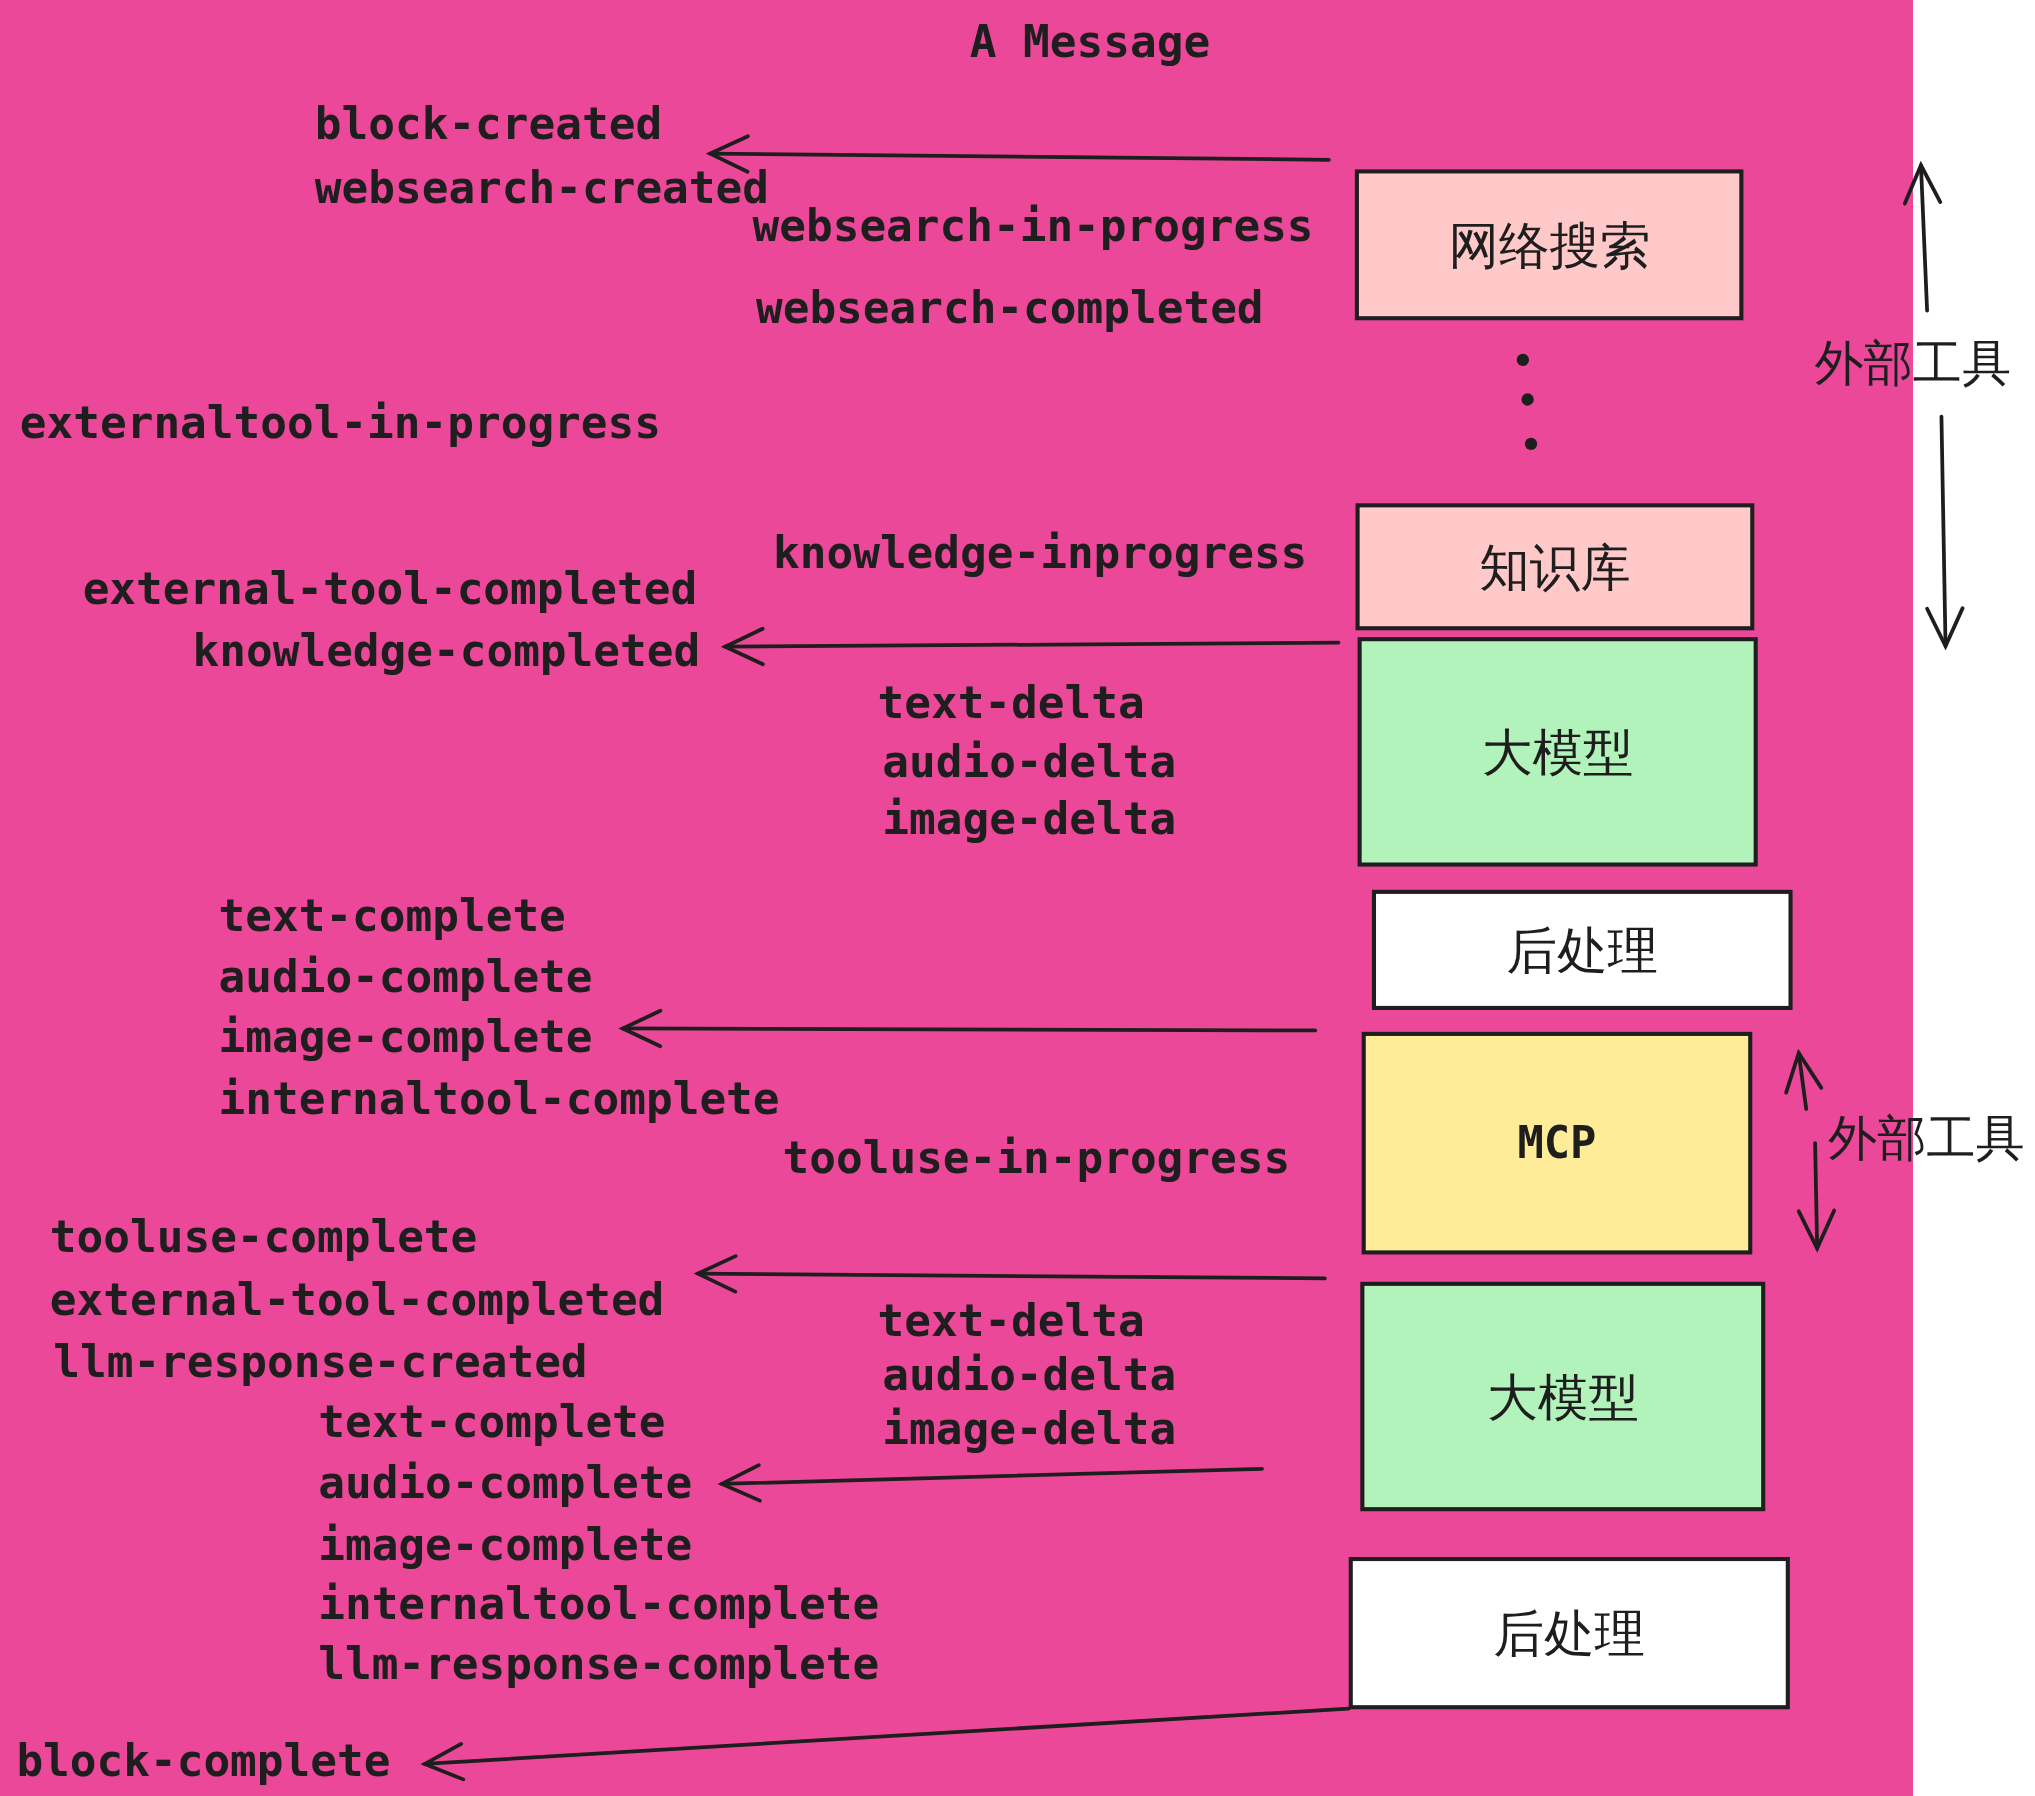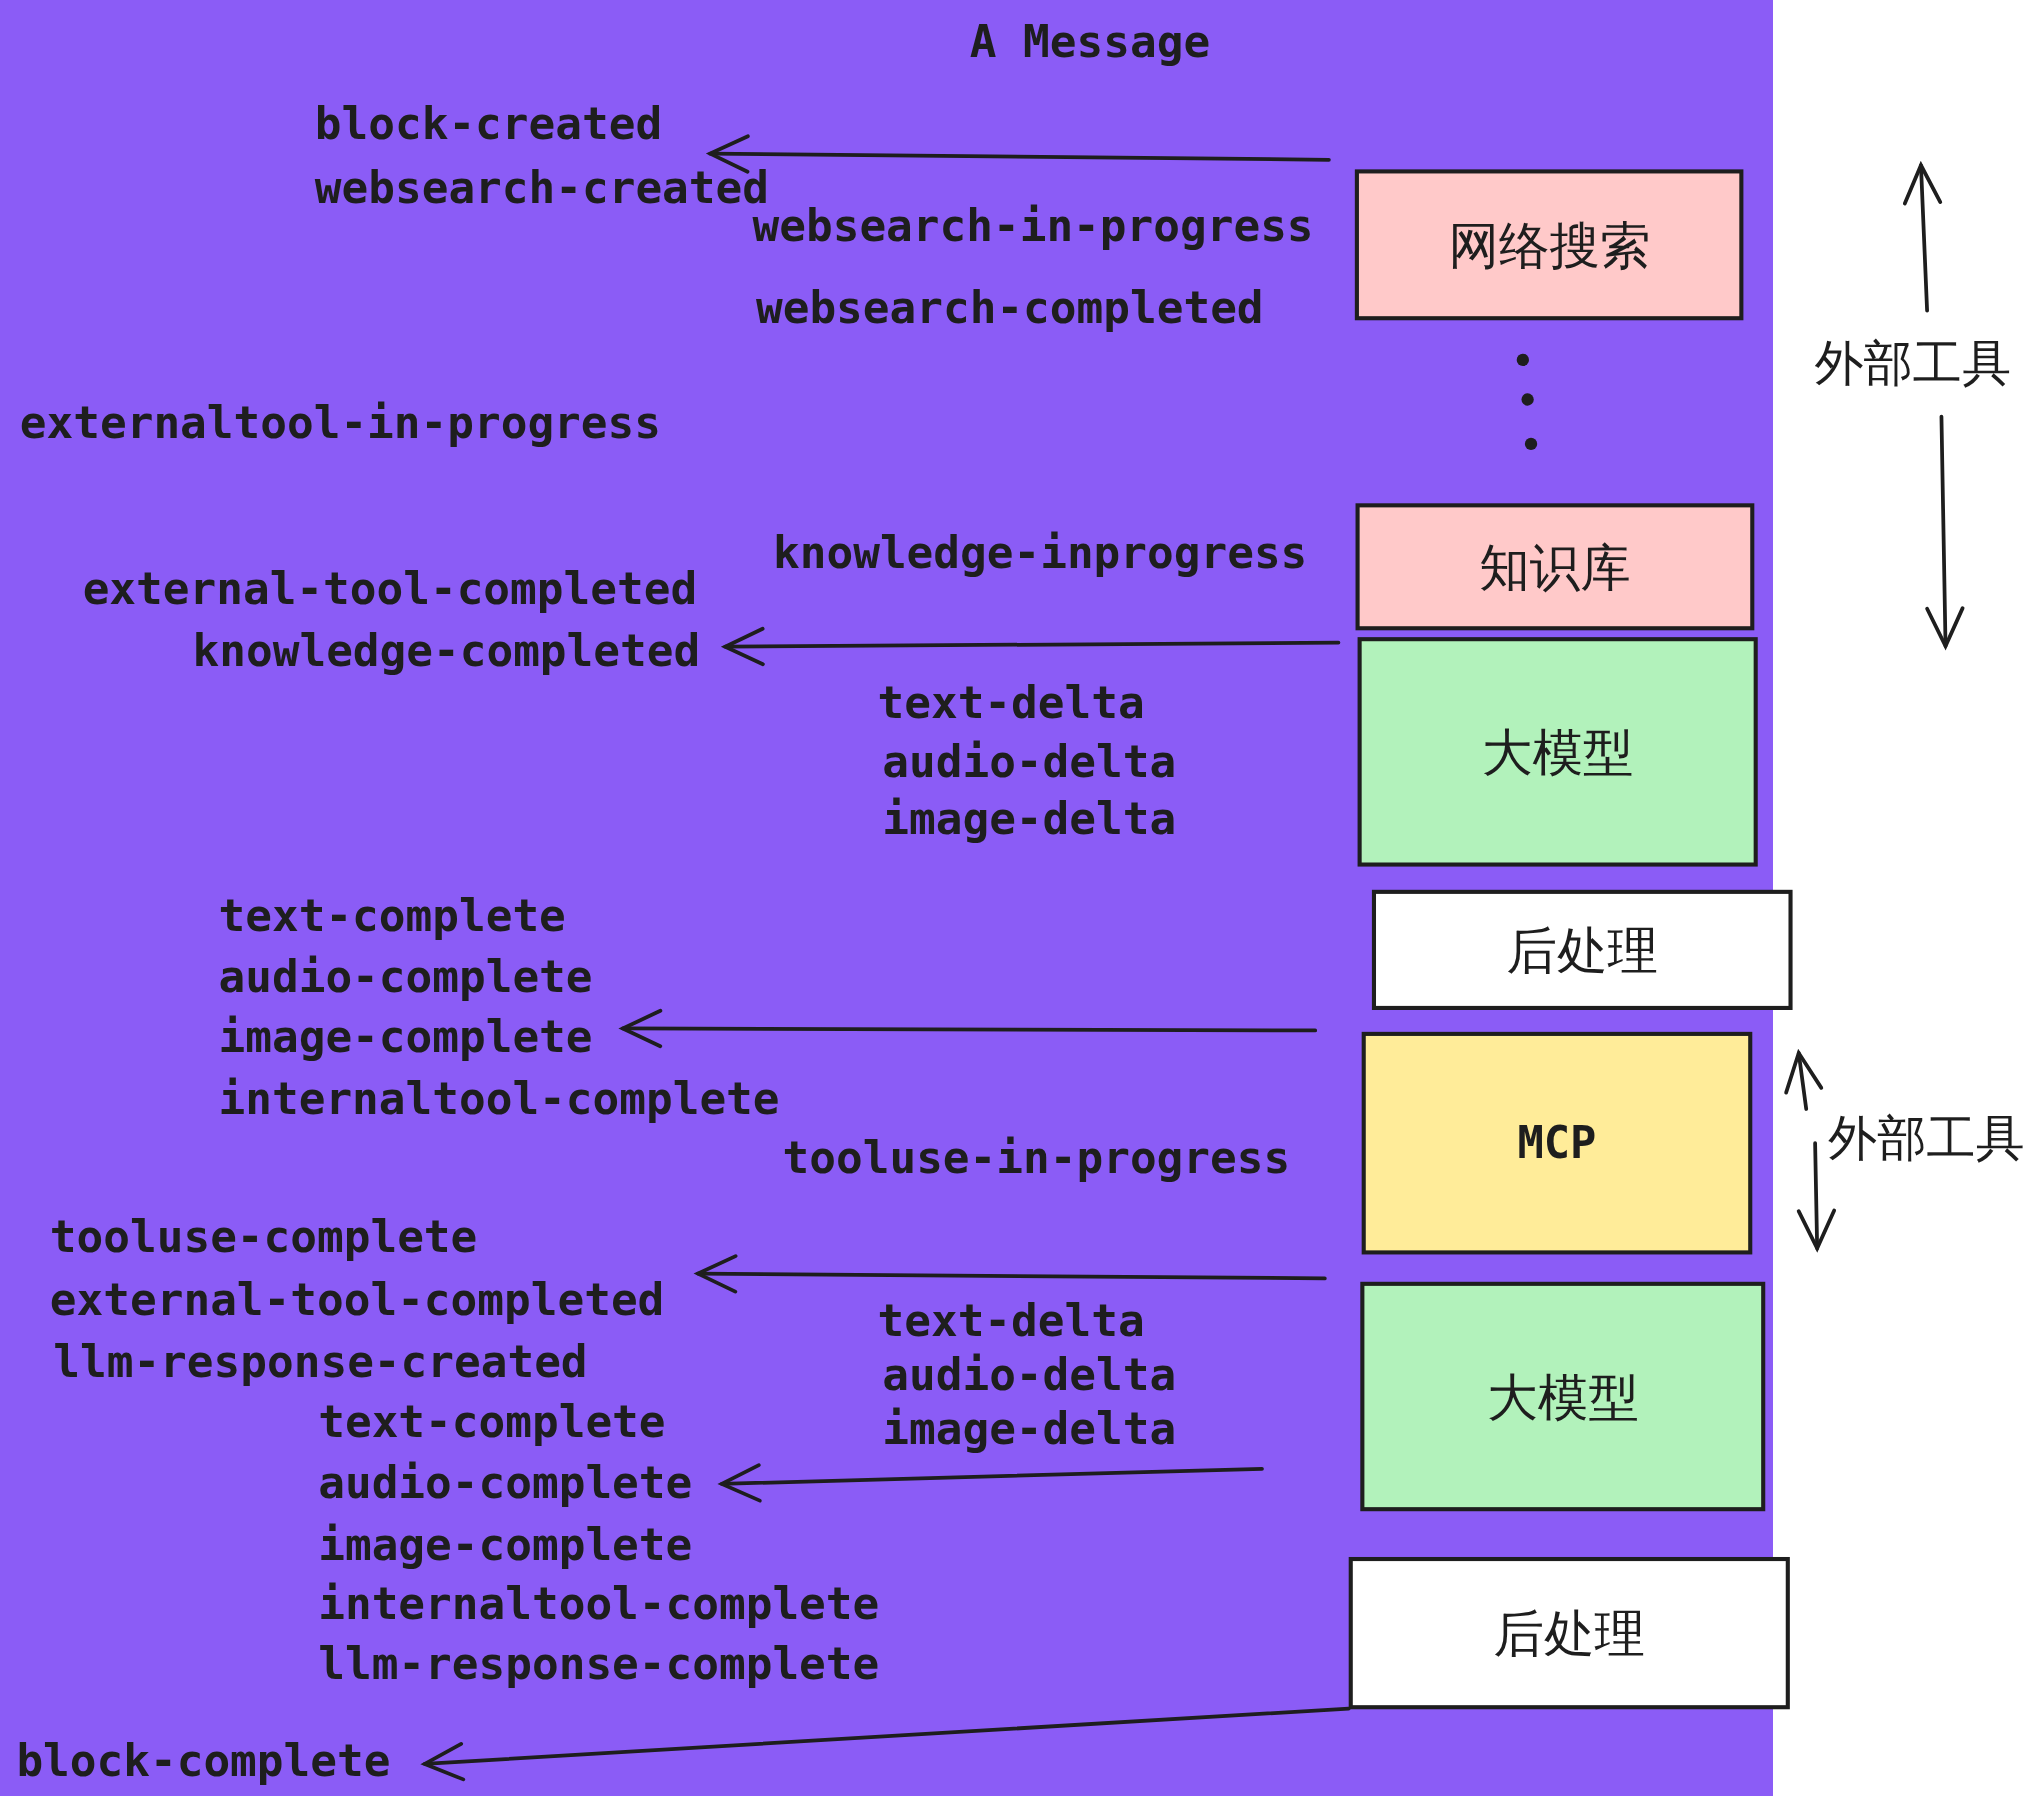--- a/index.html
+++ b/index.html
@@ -1,20 +1,20 @@
 <!DOCTYPE html>
 <html style="font-size:11px"><head>
 <meta charset="utf-8">
 <style>
   html, body { margin: 0; padding: 0; background: #ffffff; }
   .canvas {
     position: relative;
-    width: 1773px;
+    width: 1913px;
     height: 1796px;
-    background: #8b5cf6;
+    background: #ec4899;
     font-family: "DejaVu Sans Mono", monospace;
   }
   svg { display: block; }
   .lbl {
     font-family: "DejaVu Sans Mono", "Liberation Mono", monospace;
     font-size: 65px;
     font-weight: bold;
     fill: #1e1e1e;
   }
   .title-lbl {

